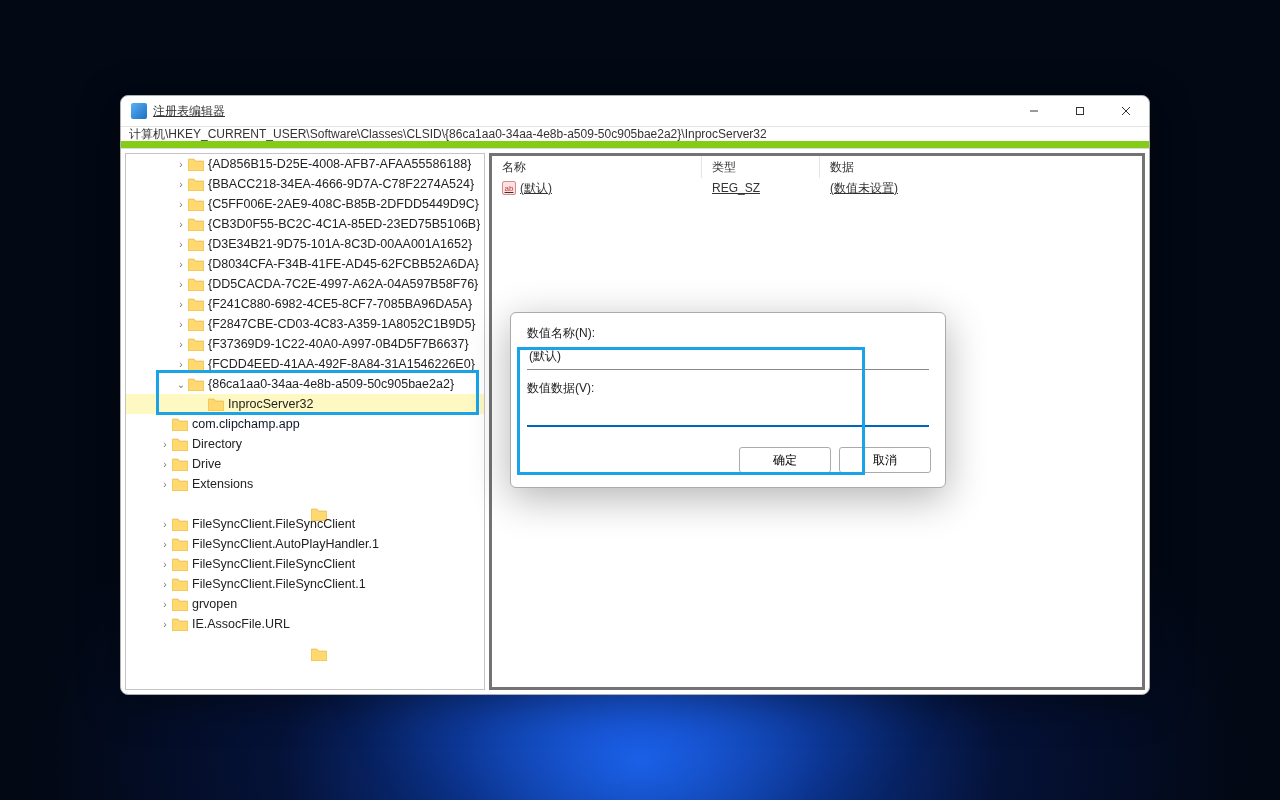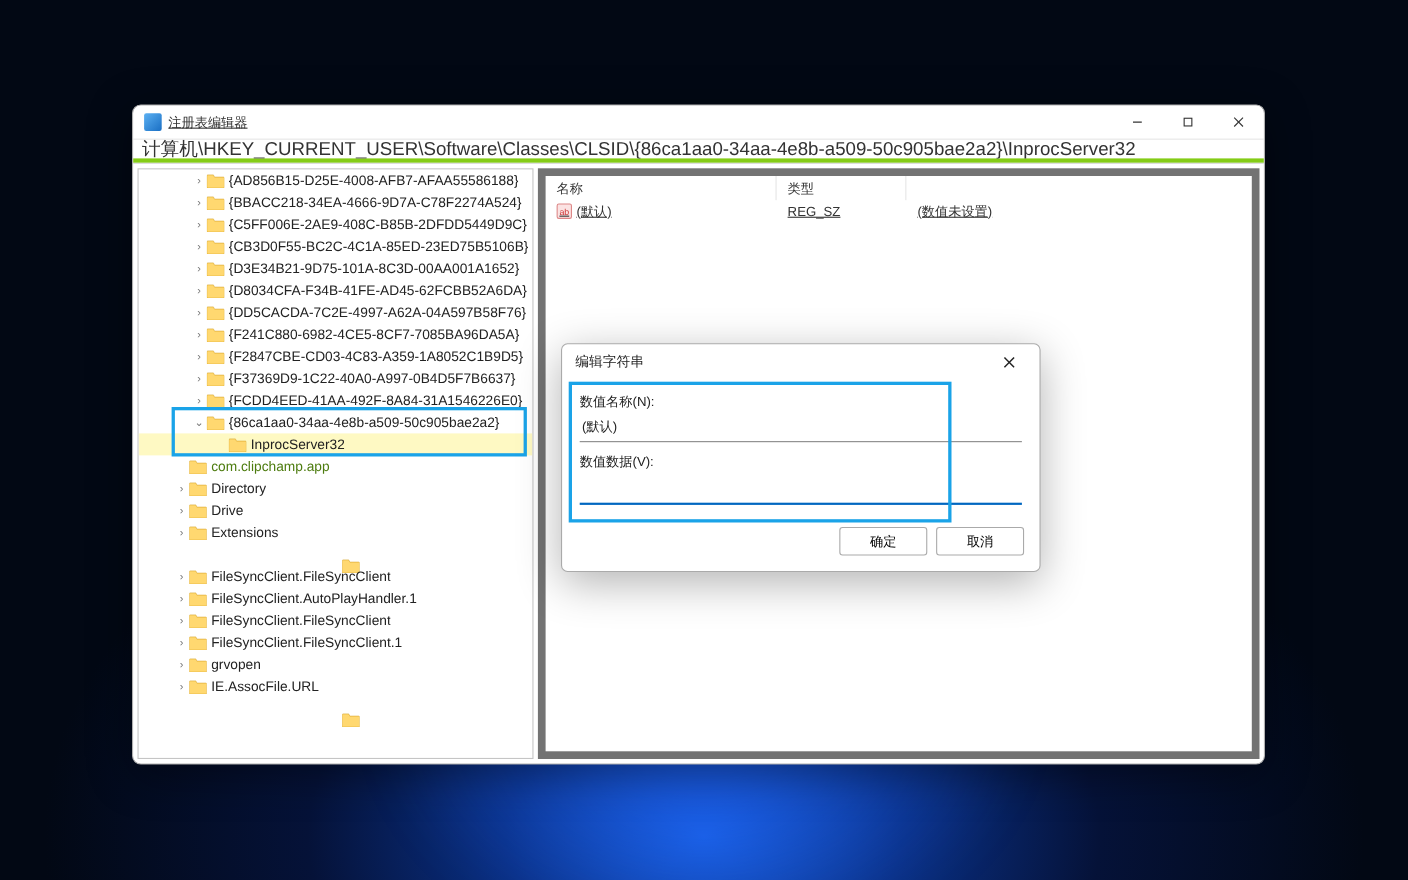--- a/index.html
+++ b/index.html
@@ -10,25 +10,25 @@
   .window { position: absolute; left: 120px; top: 95px; width: 1030px; height: 600px; background: #fff; border: 1px solid #b0b0b0; border-radius: 8px; box-shadow: 0 8px 40px rgba(0,0,0,0.4); overflow: hidden; display: flex; flex-direction: column; }
   .titlebar { height: 30px; display: flex; align-items: center; padding: 0 0 0 10px; font-size: 12px; color: #333; }
   .titlebar .app-icon { width: 16px; height: 16px; background: linear-gradient(135deg,#5bb0f2,#1a6fc4); margin-right: 6px; border-radius: 2px; }
   .titlebar .title { flex: 0 0 auto; text-decoration: underline; }
   .titlebar .spacer { flex: 1; }
   .winbtn { width: 46px; height: 30px; display: flex; align-items: center; justify-content: center; color: #555; font-size: 11px; cursor: default; }
   .winbtn svg { width: 10px; height: 10px; }
 
   .menubar { height: 24px; display: flex; align-items: center; padding: 0 6px; font-size: 12px; color: #333; gap: 2px; }
   .menubar .mitem { padding: 3px 8px; }
-  .addrbar { height: 22px; border-top: 1px solid #e5e5e5; border-bottom: 4px solid #84cc16; padding: 2px 8px; font-size: 17px; color: #333; display: flex; align-items: center; overflow: hidden; white-space: nowrap; }
+  .addrbar { height: 22px; border-top: 1px solid #e5e5e5; border-bottom: 7px solid #84cc16; padding: 2px 8px; font-size: 12px; color: #333; display: flex; align-items: center; overflow: hidden; white-space: nowrap; }
 
   .content { flex: 1; display: flex; overflow: hidden; border-top: 1px solid #dadada; }
   .tree-pane { width: 360px; border-right: 1px solid #dadada; margin: 4px 0 4px 4px; border: 1px solid #c5c5c5; overflow-y: auto; overflow-x: hidden; font-size: 12.5px; color: #222; background: #fff; position: relative; }
-  .list-pane { flex: 1; margin: 4px 4px 4px 4px; border: 7px solid #737373; background: #fff; position: relative; }
+  .list-pane { flex: 1; margin: 4px 4px 4px 4px; border: 3px solid #737373; background: #fff; position: relative; }
   .list-header { height: 22px; display: flex; font-size: 12px; color: #333; }
   .list-header .col { padding: 3px 10px; border-right: 1px solid #e5e5e5; }
   .list-row { display: flex; font-size: 12px; color: #333; height: 20px; align-items: center; }
   .list-row .cell { padding: 0 10px; display: flex; align-items: center; gap: 4px; text-decoration: underline; }
   .reg-icon { width: 14px; height: 14px; background: #fbe3e3; border: 1px solid #d88; border-radius: 2px; font-size: 8px; color: #c33; display: flex; align-items: center; justify-content: center; }
 
   .tree-item { display: flex; align-items: center; height: 20px; white-space: nowrap; padding-left: 0; position: relative; }
   .tree-item .twisty { width: 14px; text-align: center; color: #777; font-size: 10px; cursor: default; flex: 0 0 14px; }
   .tree-item .folder-icon { width: 16px; height: 13px; margin-right: 4px; flex: 0 0 16px; }
   .tree-item .label { overflow: hidden; text-overflow: ellipsis; }
@@ -38,21 +38,21 @@
   
   .dialog { position: absolute; left: 510px; top: 312px; width: 436px; background: #fff; border: 1px solid #aaa; border-radius: 6px; box-shadow: 0 10px 40px rgba(0,0,0,0.3); z-index: 50; }
   .dlg-title { height: 32px; display: flex; align-items: center; padding: 0 12px; font-size: 12.5px; color: #222; }
   .dlg-title .spacer { flex: 1; }
   .dlg-close { width: 32px; height: 28px; display: flex; align-items: center; justify-content: center; }
   .dlg-body { padding: 8px 16px 12px 16px; font-size: 12px; color: #222; }
   .dlg-body .field-label { margin: 4px 0 4px 0; }
   .dlg-body .ro-value { height: 24px; border-bottom: 1px solid #888; padding: 2px 2px; margin-bottom: 10px; }
   .dlg-body input.txt { width: 100%; height: 26px; border: none; border-bottom: 2px solid #0067c0; padding: 2px 4px; outline: none; font-size: 12px; }
   .dlg-buttons { display: flex; justify-content: flex-end; gap: 8px; padding: 8px 14px 14px; }
-  .dlg-buttons button { width: 80px; height: 26px; font-size: 12px; background: #fff; border: 1px solid #aaa; border-radius: 3px; }
+  .dlg-buttons button { width: 92px; height: 26px; font-size: 12px; background: #fff; border: 1px solid #aaa; border-radius: 3px; }
   .highlight-box2 { position: absolute; border: 3px solid #1aa3e8; pointer-events: none; left: 6px; top: 34px; width: 348px; height: 128px; }
 
   .tree-pane::-webkit-scrollbar, .list-pane::-webkit-scrollbar { width: 16px; height: 16px; }
   .tree-pane::-webkit-scrollbar-thumb { background: #c8c8c8; border-radius: 8px; border: 3px solid #fff; }
   .tree-pane::-webkit-scrollbar-track { background: #f6f6f6; }
 </style>
 </head>
 <body>
 
 <div class="desktop-bg">
@@ -207,21 +207,21 @@
           </span>
           <span class="label">InprocServer32</span>
         </div>
         <div class="tree-item" style="padding-left: 32px;">
           <span class="twisty"></span>
           <span class="folder-icon">
             <svg width="16" height="13" viewBox="0 0 16 13">
               <path d="M0 2 L0 12 Q0 13 1 13 L15 13 Q16 13 16 12 L16 4 Q16 3 15 3 L7 3 L6 1 L1 1 Q0 1 0 2 Z" fill="#ffd870" stroke="#d4a020" stroke-width="0.5"></path>
             </svg>
           </span>
-          <span class="label" style="color: #4d7c0f;">com.clipchamp.app</span>
+          <span class="label" style="color: #0f172a;">com.clipchamp.app</span>
         </div>
         <div class="tree-item" style="padding-left: 32px;">
           <span class="twisty">›</span>
           <span class="folder-icon">
             <svg width="16" height="13" viewBox="0 0 16 13">
               <path d="M0 2 L0 12 Q0 13 1 13 L15 13 Q16 13 16 12 L16 4 Q16 3 15 3 L7 3 L6 1 L1 1 Q0 1 0 2 Z" fill="#ffd870" stroke="#d4a020" stroke-width="0.5"></path>
             </svg>
           </span>
           <span class="label">Directory</span>
         </div>
@@ -313,46 +313,37 @@
               <path d="M0 2 L0 12 Q0 13 1 13 L15 13 Q16 13 16 12 L16 4 Q16 3 15 3 L7 3 L6 1 L1 1 Q0 1 0 2 Z" fill="#ffd870" stroke="#d4a020" stroke-width="0.5"></path>
             </svg>
           </span>
           <span class="label">insiderhub</span>
         </div>
       </div>
     <div class="list-pane">
       <div class="list-header">
         <div class="col" style="width:210px">名称</div>
         <div class="col" style="width:118px">类型</div>
+        <div class="col" style="flex:1;border-right:none">数据</div>
       </div>
       <div id="list-rows">
           <div class="list-row">
             <div class="cell" style="width: 210px;">
               <span class="reg-icon">ab</span>
               <span>(默认)</span>
             </div>
             <div class="cell" style="width: 118px;">REG_SZ</div>
             <div class="cell" style="flex: 1 1 0%;">(数值未设置)</div>
           </div>
         </div>
     </div>
   </div>
 </div>
 
 <div class="dialog">
-  <div class="dlg-title">
-    <span>编辑字符串</span>
-    <div class="spacer"></div>
-    <div class="dlg-close">
-        <svg width="11" height="11" viewBox="0 0 10 10">
-          <line x1="1" y1="1" x2="9" y2="9" stroke="#222" stroke-width="1.2"></line>
-          <line x1="9" y1="1" x2="1" y2="9" stroke="#222" stroke-width="1.2"></line>
-        </svg>
-      </div>
-  </div>
   <div class="dlg-body">
     <div class="field-label">数值名称(N):</div>
     <div class="ro-value">(默认)</div>
     <div class="field-label">数值数据(V):</div>
     <input class="txt" value="" style="">
   </div>
   <div class="dlg-buttons">
     <button>确定</button>
     <button>取消</button>
   </div>

